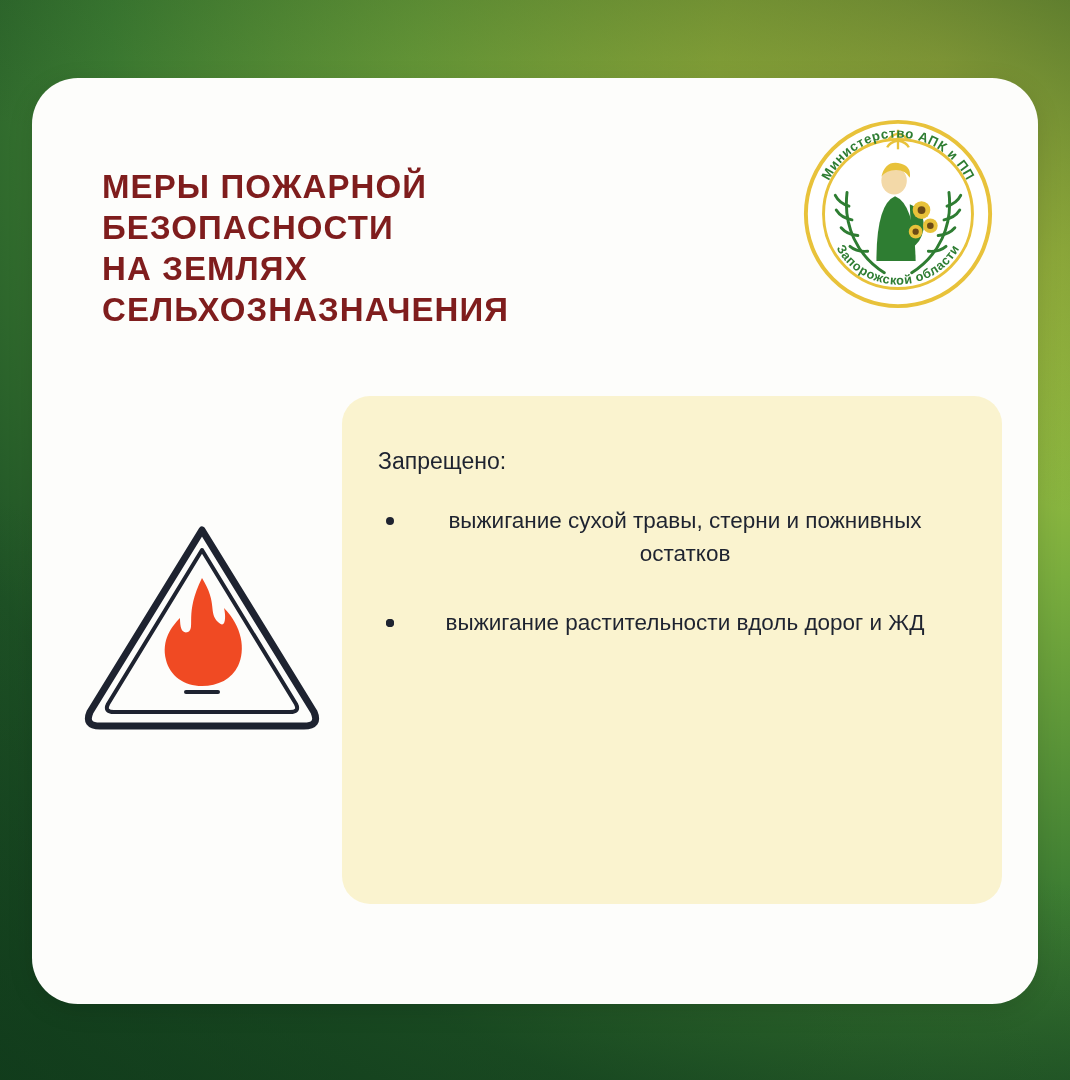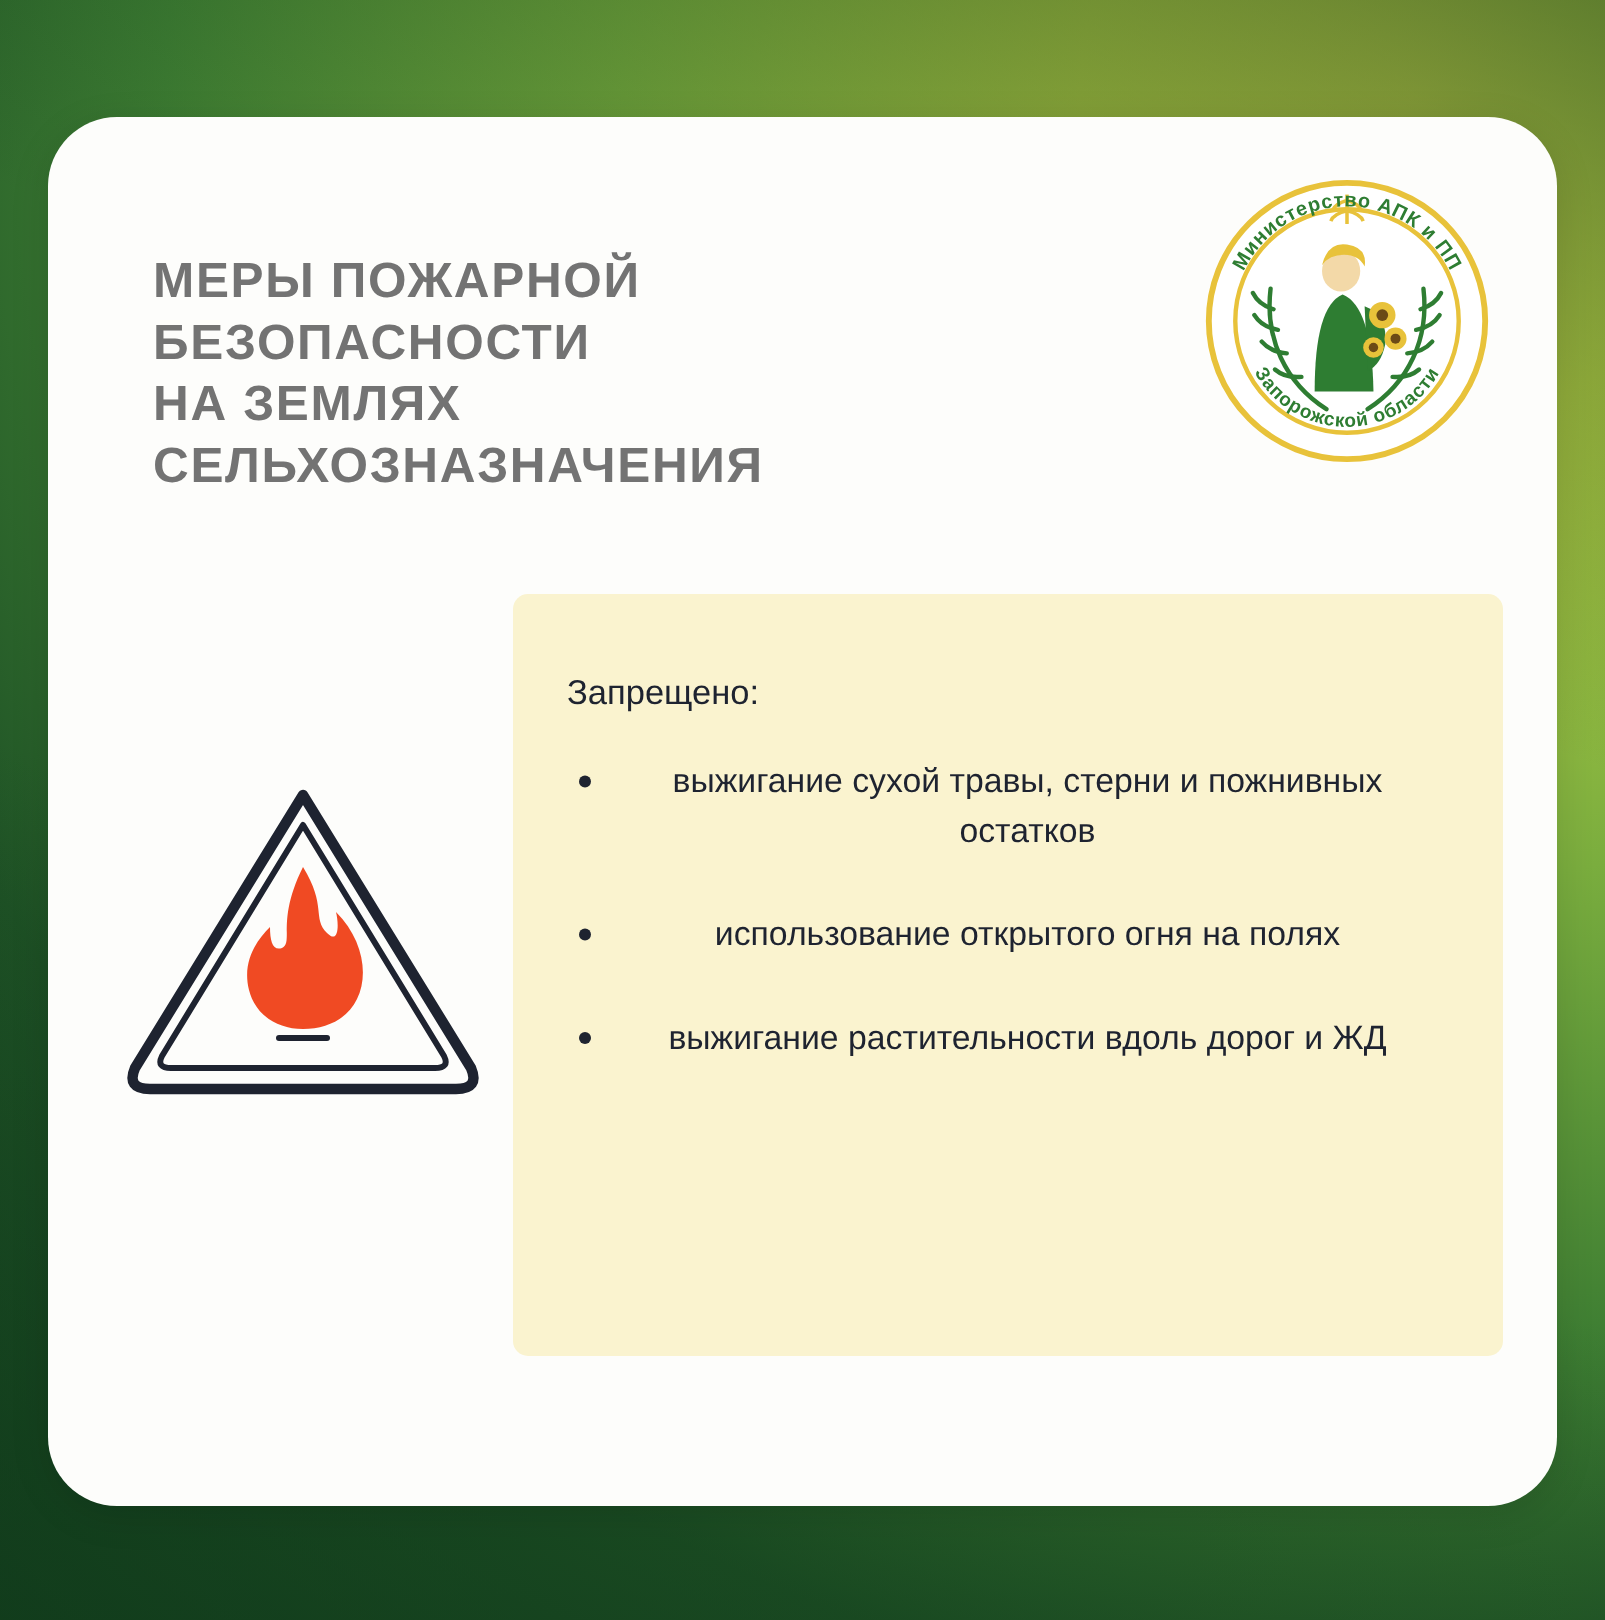--- a/index.html
+++ b/index.html
@@ -44,21 +44,21 @@
     border-radius: 46px;
     z-index: 2;
     box-shadow: 0 6px 26px rgba(0,0,0,0.12);
   }
 
   .headline {
     position: absolute;
     left: 70px;
     top: 88px;
     width: 620px;
-    color: #737373;
+    color: #7f1d1d;
     font-size: 33px;
     line-height: 41px;
     font-weight: bold;
     letter-spacing: 1.1px;
     text-transform: uppercase;
     white-space: pre-line;
   }
 
   
   .emblem {
@@ -81,21 +81,21 @@
   .fire-sign svg { display: block; width: 268px; height: 240px; }
 
   
   .panel {
     position: absolute;
     left: 310px;
     top: 318px;
     width: 660px;
     height: 508px;
     background: #faf3cf;
-    border-radius: 10px;
+    border-radius: 28px;
     box-sizing: border-box;
     padding: 50px 44px 30px 36px;
   }
   .panel-title {
     color: #1e2330;
     font-size: 23px;
     line-height: 30px;
     margin: 0 0 28px 0;
   }
   .panel ul {
@@ -213,21 +213,20 @@
 
     <div class="panel">
       <p class="panel-title">Запрещено:</p>
       <ul>
         <li>
           <span class="bullet"></span>
           <span>выжигание сухой травы, стерни и пожнивных остатков</span>
         </li>
         <li>
           <span class="bullet"></span>
-          <span>использование открытого огня на полях</span>
         </li>
         <li>
           <span class="bullet"></span>
           <span>выжигание растительности вдоль дорог и ЖД</span>
         </li>
       </ul>
     </div>
 
   </div>
 </div>

